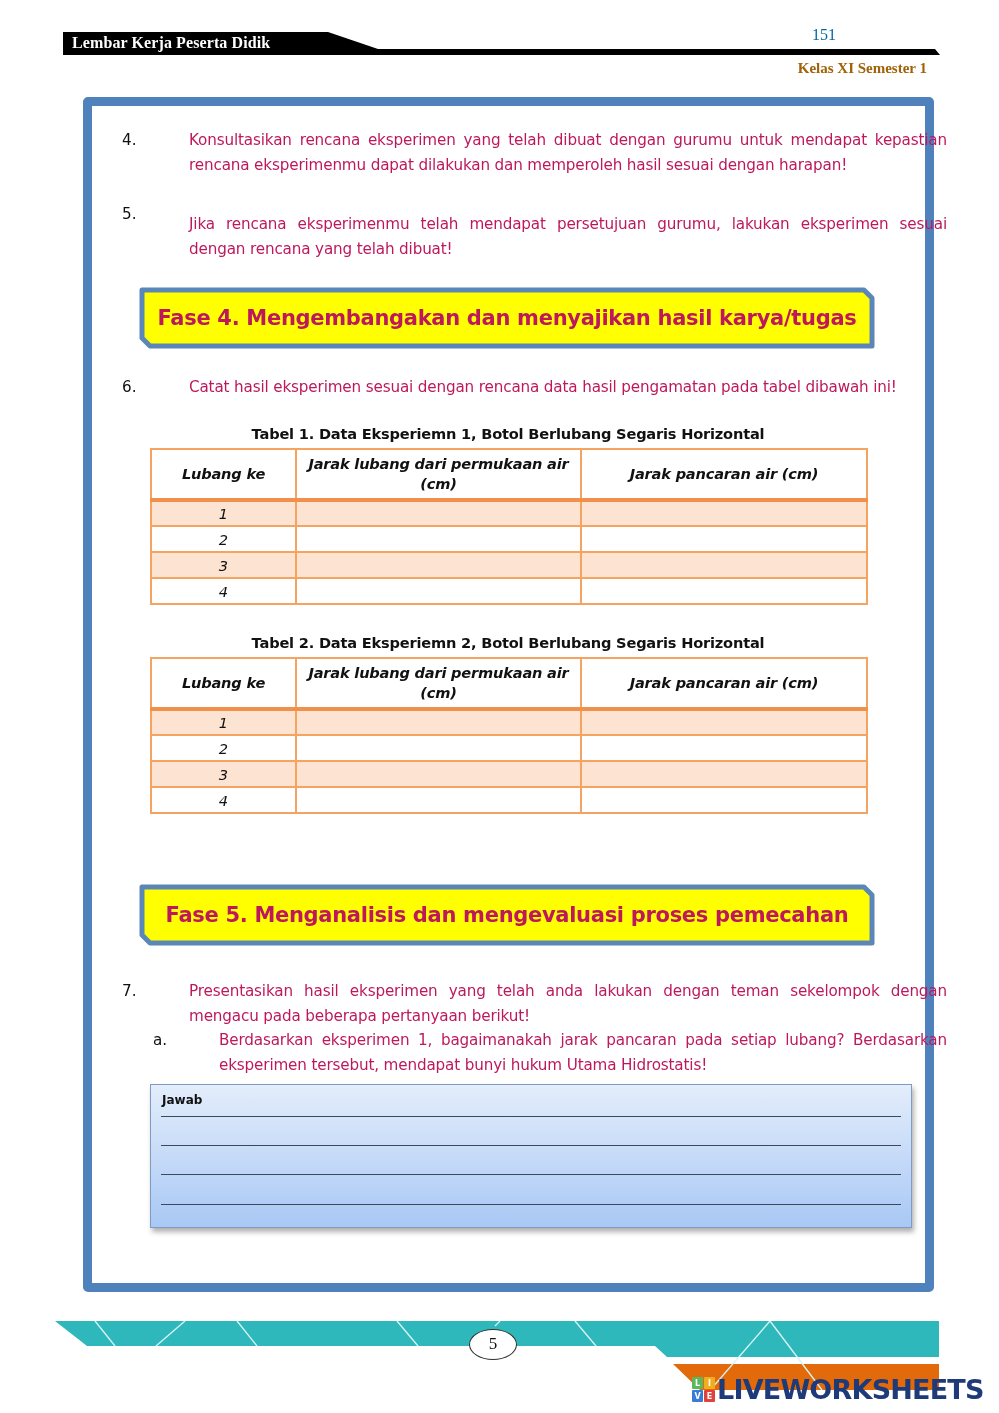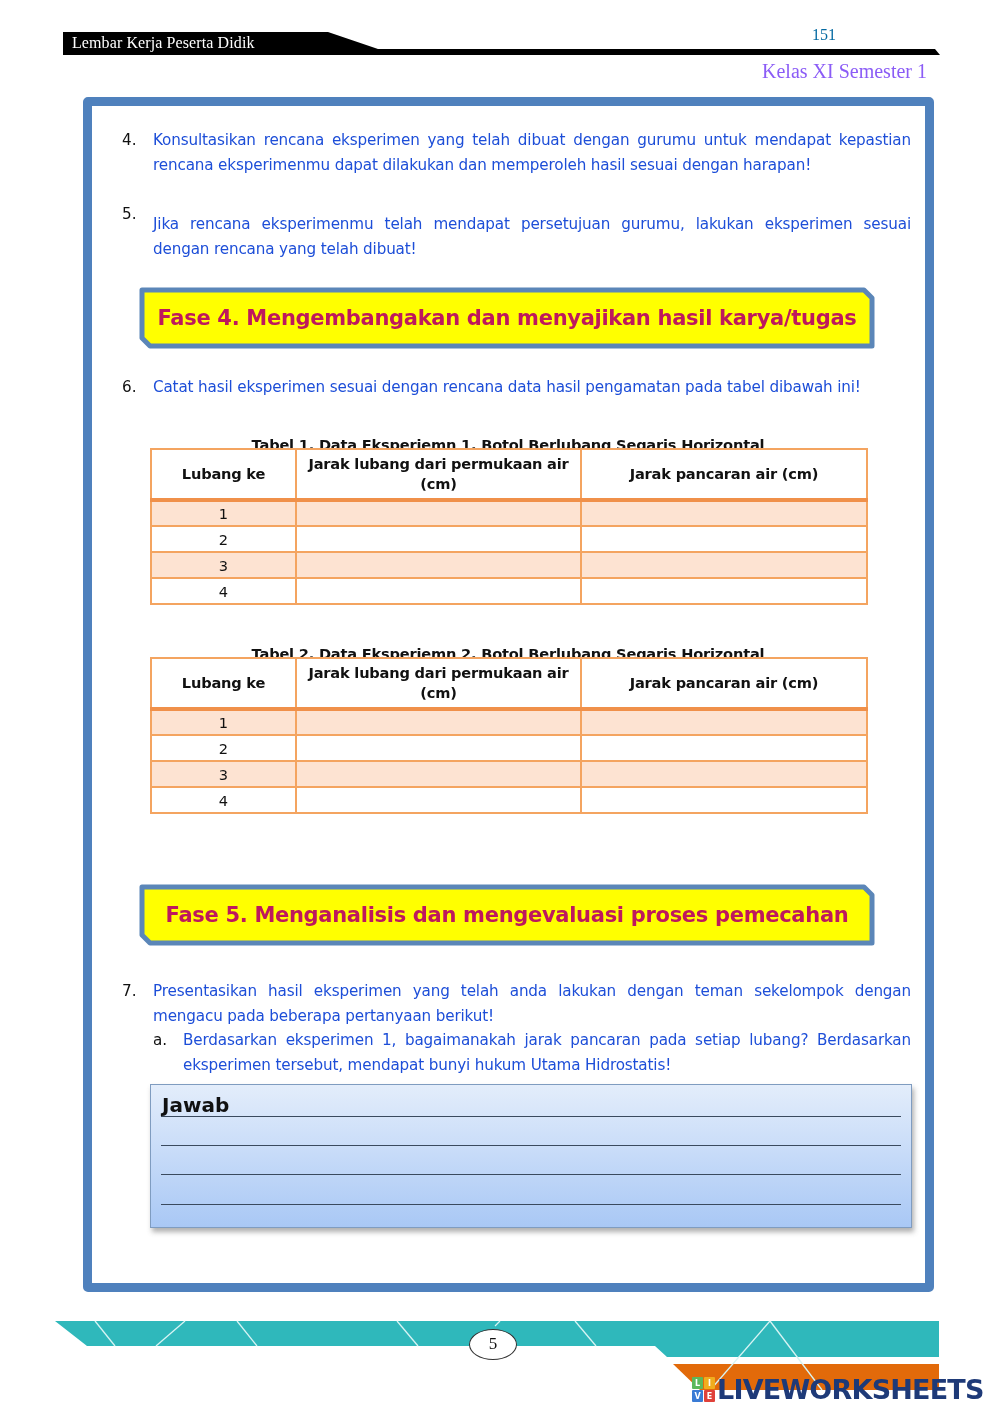--- a/index.html
+++ b/index.html
@@ -2,47 +2,47 @@
 <html><head>
   <meta charset="utf-8">
   <style>
     * { box-sizing: border-box; margin: 0; padding: 0; }
     html, body { width: 999px; height: 1413px; background: #ffffff; overflow: hidden; }
     body { position: relative; font-family: "DejaVu Sans", sans-serif; color: #111; }
 
     
     .hdr-bar { position: absolute; left: 63px; top: 32px; width: 877px; height: 23px; }
     .hdr-bar svg { position: absolute; left: 0; top: 0; }
-    .hdr-title { position: absolute; left: 72px; top: 34px; font-family: "Liberation Serif", serif; font-weight: normal; font-size: 16px; color: #fff; letter-spacing: 0.1px; }
+    .hdr-title { position: absolute; left: 72px; top: 34px; font-family: "Liberation Serif", serif; font-weight: bold; font-size: 16px; color: #fff; letter-spacing: 0.1px; }
     .hdr-page { position: absolute; left: 812px; top: 26px; font-family: "Liberation Serif", serif; font-size: 16px; color: #0369a1; }
-    .hdr-class { position: absolute; right: 72px; top: 60px; font-family: "Liberation Serif", serif; font-weight: normal; font-size: 20px; color: #8b5cf6; }
+    .hdr-class { position: absolute; right: 72px; top: 60px; font-family: "Liberation Serif", serif; font-weight: bold; font-size: 15px; color: #a16207; }
 
     
     .frame { position: absolute; left: 83px; top: 97px; width: 851px; height: 1195px; border: 9px solid #4f81bd; border-radius: 5px; }
 
-    .p { position: absolute; font-family: "DejaVu Sans", sans-serif; font-size: 15.2px; line-height: 24.5px; color: #1d4ed8; text-align: justify; letter-spacing: -0.15px; }
+    .p { position: absolute; font-family: "DejaVu Sans", sans-serif; font-size: 15.2px; line-height: 24.5px; color: #be185d; text-align: justify; letter-spacing: -0.15px; margin-left: 36px; }
     .num { position: absolute; font-family: "DejaVu Sans", sans-serif; font-size: 15.2px; line-height: 24.5px; color: #111; }
 
     
     .banner { position: absolute; left: 138px; width: 738px; height: 64px; }
     .banner svg { position: absolute; left: 0; top: 0; }
     .banner-text { position: absolute; left: 0; top: 0; width: 100%; height: 100%; display: flex; align-items: center; justify-content: center; font-family: "DejaVu Sans", sans-serif; font-weight: bold; font-size: 21px; color: #be185d; letter-spacing: -0.3px; }
 
     
-    .tcap { position: absolute; left: 150px; width: 716px; text-align: center; font-family: "DejaVu Sans", sans-serif; font-weight: bold; font-size: 14.6px; color: #111; letter-spacing: -0.2px; margin-top: 11px; }
-    table.data { position: absolute; left: 150px; width: 716px; border-collapse: collapse; table-layout: fixed; }
+    .tcap { position: absolute; left: 150px; width: 716px; text-align: center; font-family: "DejaVu Sans", sans-serif; font-weight: bold; font-size: 14.6px; color: #111; letter-spacing: -0.2px; }
+    table.data { position: absolute; left: 150px; width: 716px; border-collapse: collapse; table-layout: fixed; font-style: italic; }
     table.data th, table.data td { border: 2px solid #f4a460; font-family: "DejaVu Sans", sans-serif; font-size: 14.6px; color: #111; text-align: center; }
     table.data th { height: 51px; font-weight: bold; line-height: 20px; background: #fff; border-bottom: 4px solid #f0904a; letter-spacing: -0.2px; }
     table.data td { height: 26px; padding: 0; }
     table.data tr.odd td { background: #fde3d2; }
     table.data tr.even td { background: #ffffff; }
 
     
     .answer { position: absolute; left: 150px; top: 1084px; width: 762px; height: 144px; border: 1px solid #7f9cc0; background: linear-gradient(#e3edfb, #a9c8f5); box-shadow: 2px 4px 5px rgba(80,80,80,0.45); }
-    .answer-label { position: absolute; left: 11px; top: 8px; font-family: "DejaVu Sans", sans-serif; font-weight: bold; font-size: 20px; color: #111; }
+    .answer-label { position: absolute; left: 11px; top: 8px; font-family: "DejaVu Sans", sans-serif; font-weight: bold; font-size: 12px; color: #111; }
     .answer-line { position: absolute; left: 10px; width: 740px; height: 0; border-top: 1.6px solid #3a4a5e; cursor: text; }
 
     
     .footer-svg { position: absolute; left: 0; top: 1300px; }
     .pagenum { position: absolute; left: 469px; top: 1329px; width: 48px; height: 31px; border: 1.5px solid #333; border-radius: 50%; background: #fff; font-family: "Liberation Serif", serif; font-size: 17px; color: #111; text-align: center; line-height: 28px; }
     .lw { position: absolute; left: 692px; top: 1374px; height: 30px; display: flex; align-items: center; }
     .lw-icon { width: 22px; height: 24px; display: grid; grid-template-columns: 11px 11px; grid-template-rows: 12px 12px; gap: 1px; margin-right: 3px; }
     .lw-icon span { font-family: "DejaVu Sans", sans-serif; font-weight: bold; font-size: 8px; color: #fff; display: flex; align-items: center; justify-content: center; border-radius: 1px; }
     .lw-text { font-family: "DejaVu Sans", sans-serif; font-weight: bold; font-size: 27px; color: #1e3a78; letter-spacing: -0.8px; }
   </style>

